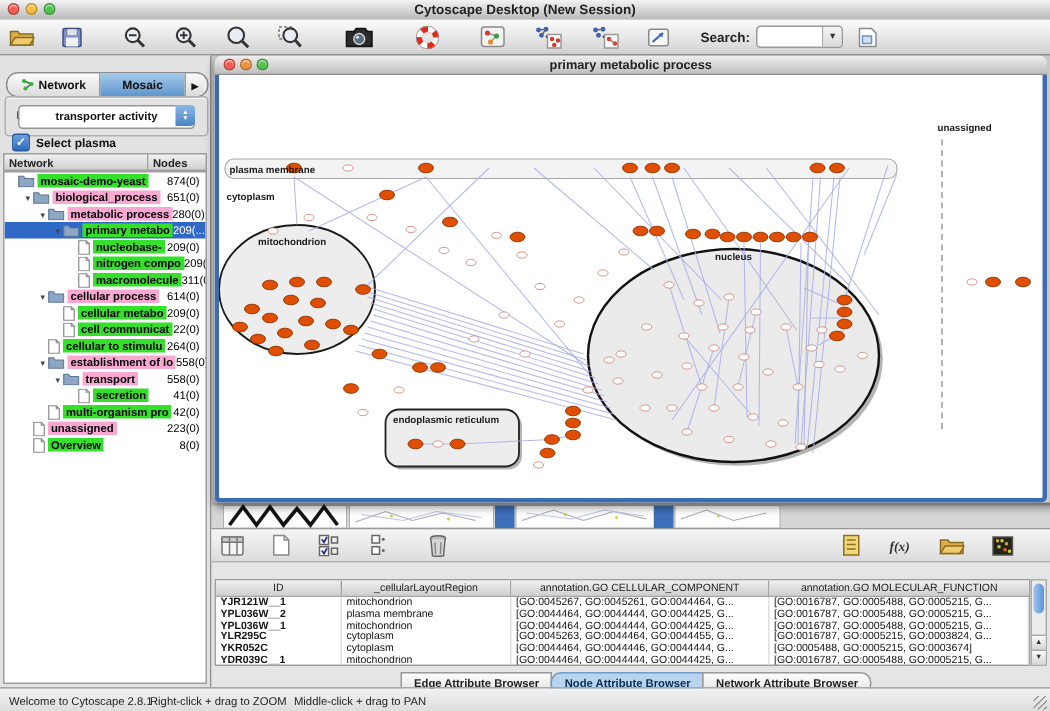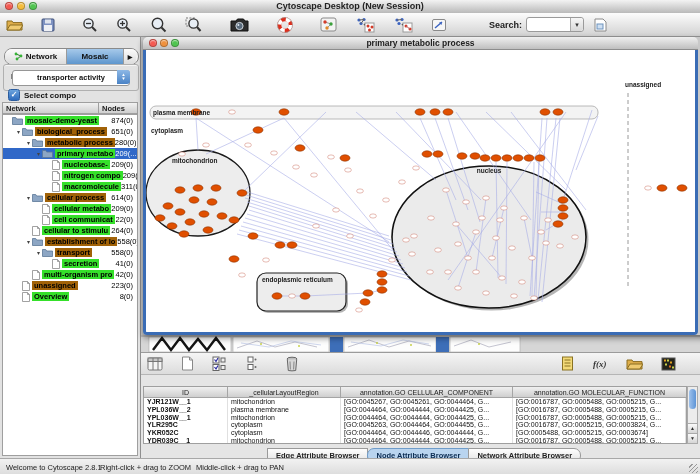--- a/index.html
+++ b/index.html
@@ -14,21 +14,21 @@
   #titlebar .t-red{left:5px;background:#f55a52}
   #titlebar .t-yel{left:17px;background:#f6bd3b}
   #titlebar .t-grn{left:29px;background:#4fc54f}
   #app-title{left:0;right:0;top:1px;text-align:center;font-size:9px;font-weight:bold;color:#222}
   
   #toolbar{left:0;top:13px;width:700px;height:24px;
     background:linear-gradient(#fcfcfc,#d2d2d2);border-bottom:1px solid #979797;
     display:flex;align-items:center;padding-left:6px;box-sizing:border-box}
   .tbi{display:inline-flex;align-items:center;justify-content:center;height:20px;margin-right:18px}
   .gap{width:9px}
-  #search-label{font-size:9px;font-weight:bold;color:#222;margin:0 4px 0 24px}
+  #search-label{font-size:9px;font-weight:bold;color:#222;margin:0 4px 0 2px}
   #search-field{width:56px;height:13px;background:#fff;border:1px solid #9a9a9a;border-radius:3px;position:relative}
   #search-drop{position:absolute;right:0;top:0;width:12px;height:13px;border-left:1px solid #aaa;
     background:linear-gradient(#f6f6f6,#d8d8d8);font-size:7px;color:#333;text-align:center;line-height:13px;border-radius:0 3px 3px 0}
   
   #control-panel{left:0;top:37px;width:141px;height:421px;background:#e2e2e2;border-right:1px solid #8f8f8f;box-sizing:border-box}
   .panel-head{height:10px;background:linear-gradient(#ececec,#c8c8c8);border-bottom:1px solid #a5a5a5;
     font-size:7.5px;font-weight:bold;color:#222;padding:1px 4px;position:relative}
   .float-ico{position:absolute;right:3px;top:1.5px;width:7px;height:6px;border:1px solid #666;background:#eee}
   .float-ico:before{content:"";position:absolute;left:2px;top:-2px;width:5px;height:4px;border:1px solid #666;background:#ddd}
   #cp-tabs{left:4px;top:11px;width:133px;height:15px;display:flex;border:1px solid #8a8a8a;border-radius:8px;overflow:hidden;background:#f2f2f2}
@@ -50,21 +50,21 @@
   .th-cell{background:linear-gradient(#f2f2f2,#cfcfcf);border:1px solid #9f9f9f;box-sizing:border-box;padding:1px 3px}
   #th-network{width:97px}
   #th-nodes{width:39px;border-left:none}
   #tree-list{left:2px;top:77px;width:136px;height:342px;background:#fff;border:1px solid #9f9f9f;box-sizing:border-box;overflow:hidden}
   .trow{height:11px;display:flex;align-items:center;font-size:7.5px;white-space:nowrap}
   .trow.sel{background:#3068c8}
   .arrow{display:inline-block;width:7px;font-size:6px;color:#444;text-align:center;flex:0 0 auto}
   .ticon{display:inline-flex;flex:0 0 auto;margin-right:2px}
   .chip{padding:0 2px;font-weight:bold;color:#000;flex:0 0 auto;max-width:84px;overflow:hidden}
   .chip.g{background:#35e02a}
-  .chip.r{background:#a16207}
+  .chip.r{background:#f9a8d4}
   .count{margin-left:auto;padding-right:4px;font-size:7.5px;color:#000}
   .trow.sel .count{color:#fff}
   
   #net-window{left:143px;top:37px;width:638px;height:298px;border-radius:5px 5px 4px 4px;
      box-shadow:0 3px 6px rgba(0,0,0,.45)}
   #net-titlebar{left:0;top:0;width:555px;height:13px;border-radius:5px 5px 0 0;
      background:linear-gradient(#f0f0f0,#bfbfbf);border-bottom:1px solid #8d8d8d;box-sizing:border-box}
   #net-titlebar .t-red{left:6px;background:#f55a52}
   #net-titlebar .t-yel{left:17px;background:#f0913d}
   #net-titlebar .t-grn{left:28px;background:#4fc54f}
@@ -246,21 +246,21 @@
     <div id="tab-more" class="cp-tab">▶</div>
   </div>
   <div id="ncs-fieldset" class="abs"></div>
   <div id="ncs-legend" class="abs">Node color selection</div>
   <div id="combo" class="abs">
     <span>transporter activity</span>
     <span id="combo-step">▲<br>▼</span>
   </div>
   <div id="select-nodes-row" class="abs">
     <span id="select-nodes-box">✓</span>
-    <span id="select-nodes-label">Select compo</span>
+    <span id="select-nodes-label">Select plasma</span>
   </div>
   <div id="tree-header" class="abs">
     <div id="th-network" class="th-cell">Network</div>
     <div id="th-nodes" class="th-cell">Nodes</div>
   </div>
   <div id="tree-list" class="abs">
       <div class="trow">
         <span style="flex: 0 0 auto; width: 2px;"></span>
         <span class="arrow"></span>
         <span class="ticon">

